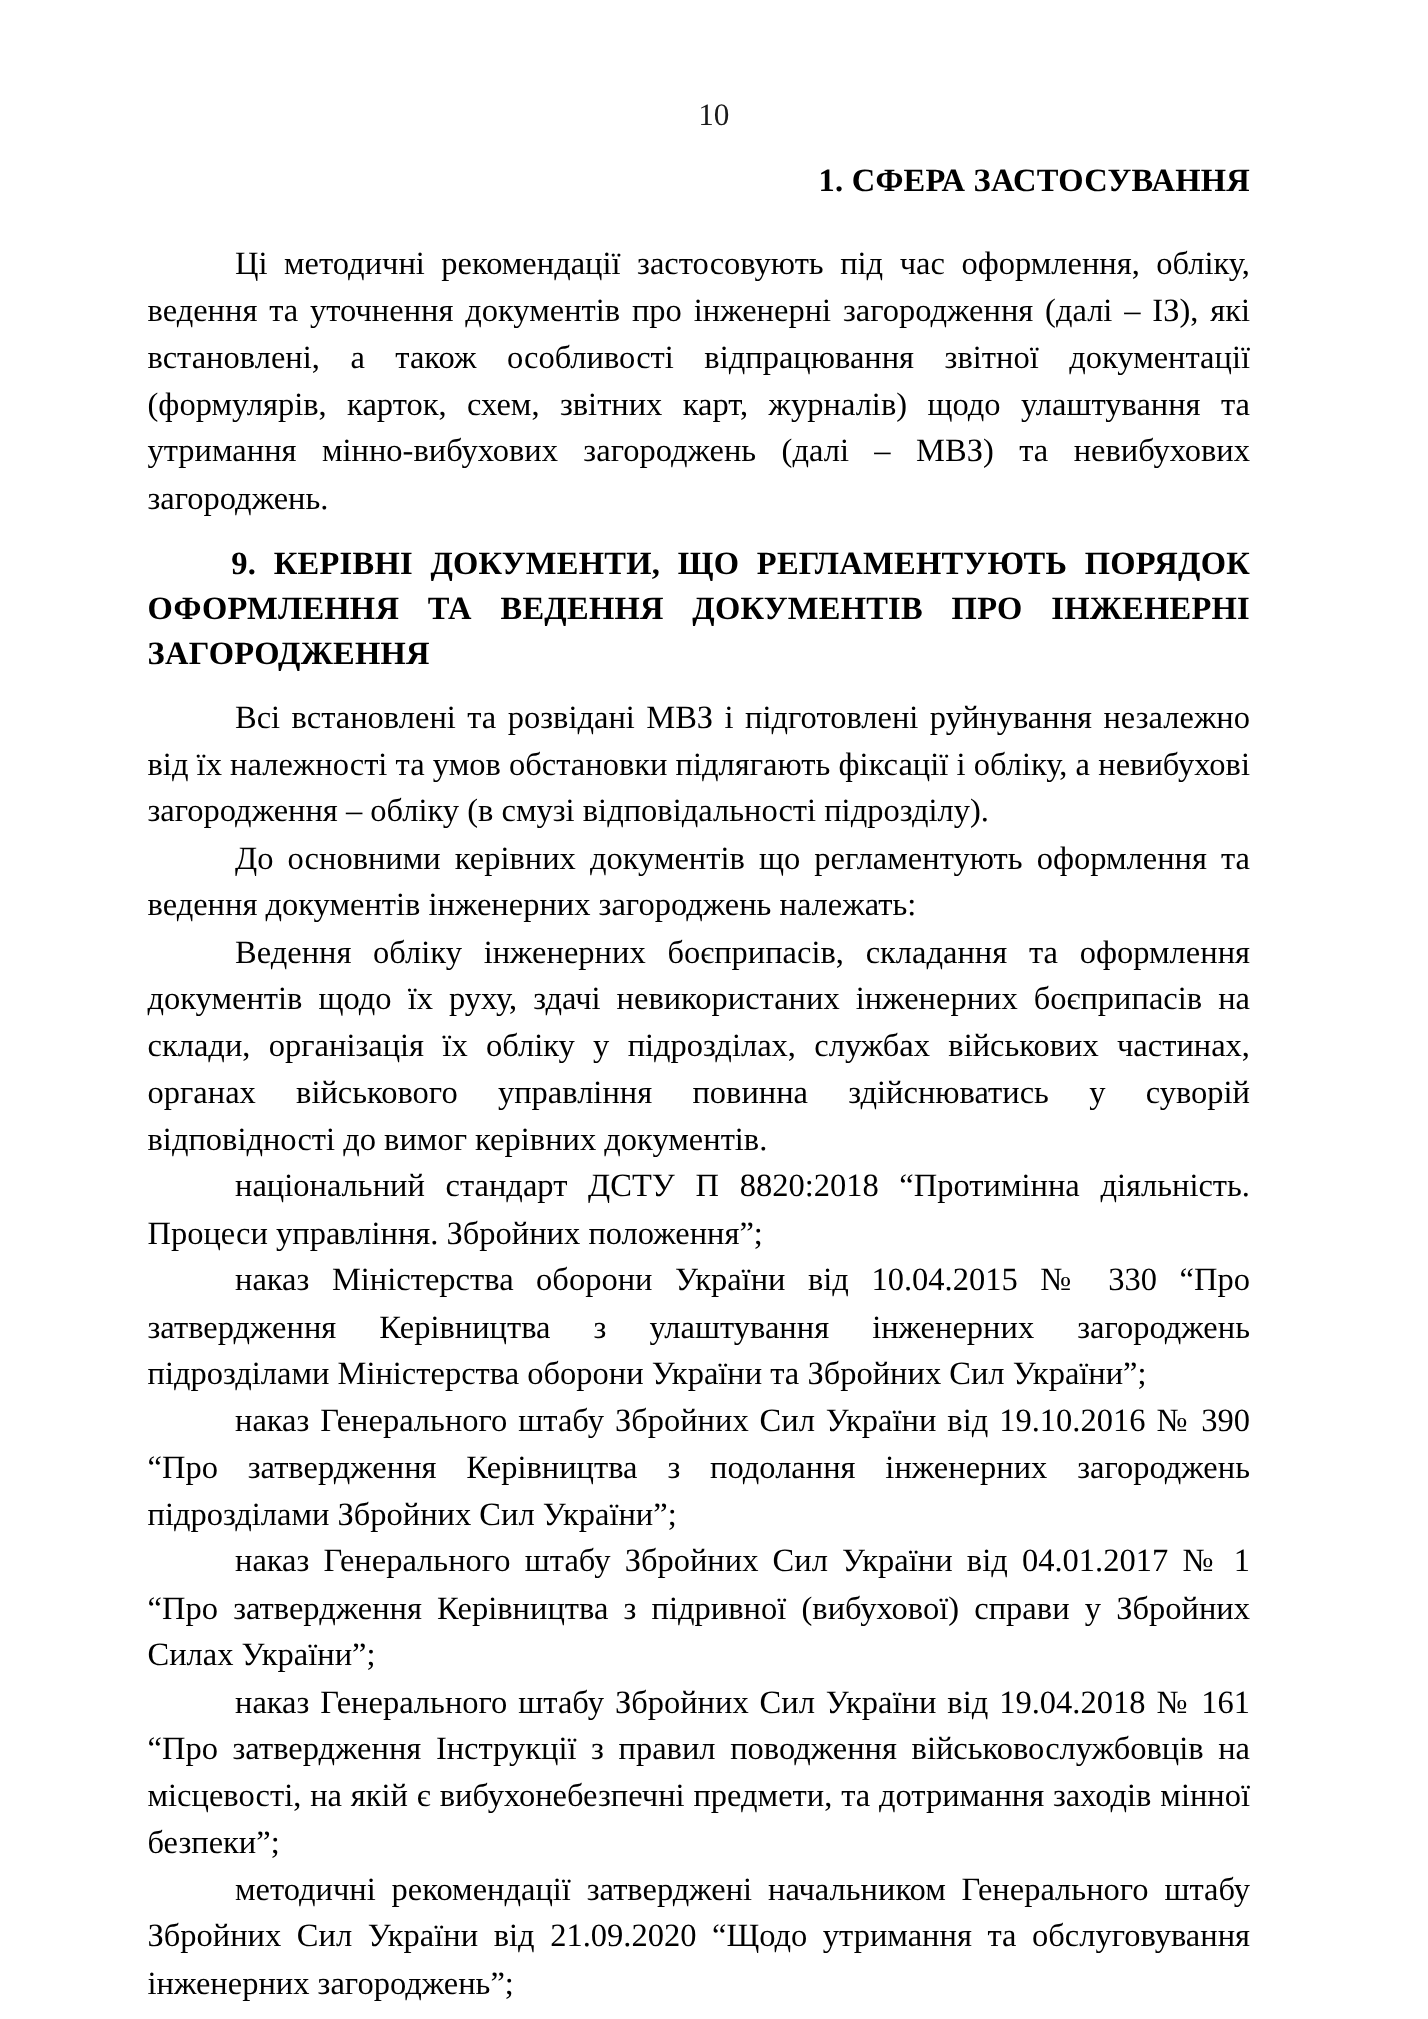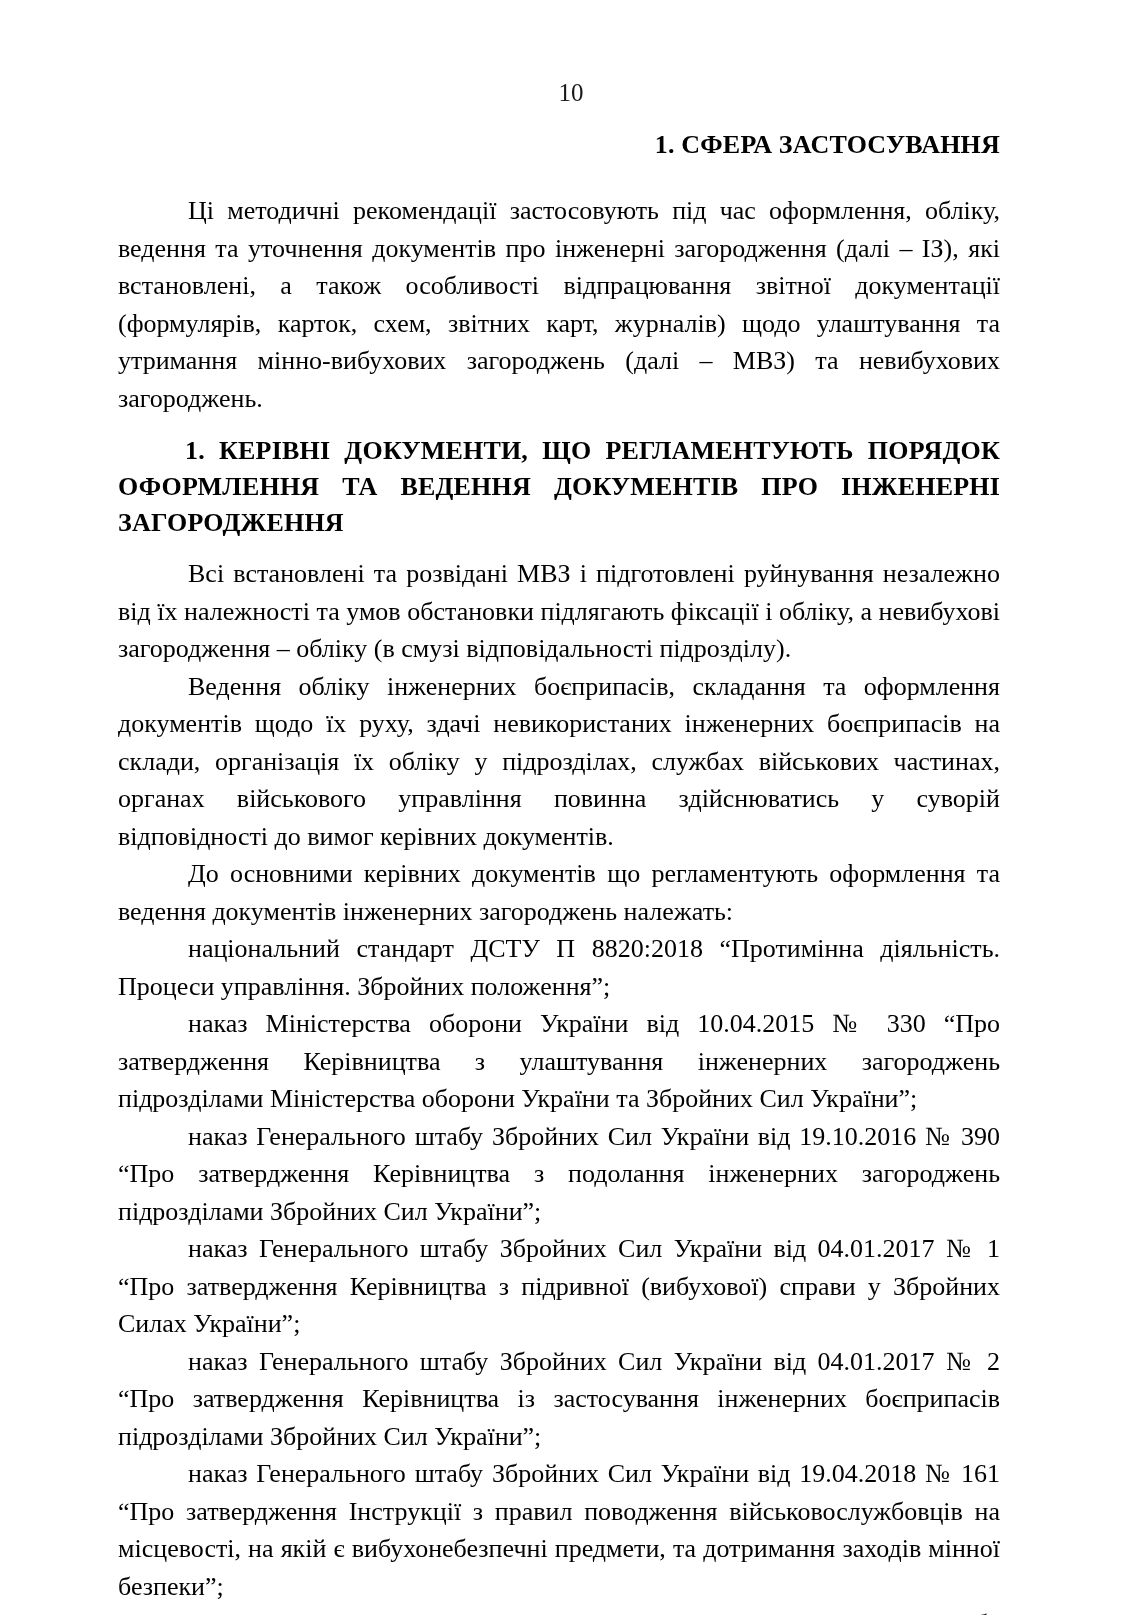--- a/index.html
+++ b/index.html
@@ -80,36 +80,35 @@
   <div class="page-number">10</div>
 
   <div class="content">
 
     <h1 class="h-section">1. СФЕРА ЗАСТОСУВАННЯ</h1>
 
     <p class="para">Ці методичні рекомендації застосовують під час оформлення, обліку, ведення та уточнення документів про інженерні загородження (далі – ІЗ), які встановлені, а також особливості відпрацювання звітної документації (формулярів, карток, схем, звітних карт, журналів) щодо улаштування та утримання мінно-вибухових загороджень (далі – МВЗ) та невибухових загороджень.</p>
 
     <div class="gap-after-intro"></div>
 
-    <h1 class="h-section-block">1. КЕРІВНІ ДОКУМЕНТИ, ЩО РЕГЛАМЕНТУЮТЬ ПОРЯДОК ОФОРМЛЕННЯ ТА ВЕДЕННЯ ДОКУМЕНТІВ ПРО ІНЖЕНЕРНІ ЗАГОРОДЖЕННЯ</h1>
+    <h1 class="h-section-block">9. КЕРІВНІ ДОКУМЕНТИ, ЩО РЕГЛАМЕНТУЮТЬ ПОРЯДОК ОФОРМЛЕННЯ ТА ВЕДЕННЯ ДОКУМЕНТІВ ПРО ІНЖЕНЕРНІ ЗАГОРОДЖЕННЯ</h1>
 
     <p class="para spaced-before">Всі встановлені та розвідані МВЗ і підготовлені руйнування незалежно від їх належності та умов обстановки підлягають фіксації і обліку, а невибухові загородження – обліку (в смузі відповідальності підрозділу).</p>
 
+    <p class="para tight">До основними керівних документів що регламентують оформлення та ведення документів інженерних загороджень належать:</p>
+
     <p class="para tight">Ведення обліку інженерних боєприпасів, складання та оформлення документів щодо їх руху, здачі невикористаних інженерних боєприпасів на склади, організація їх обліку у підрозділах, службах військових частинах, органах військового управління повинна здійснюватись у суворій відповідності до вимог керівних документів.</p>
-
-    <p class="para tight">До основними керівних документів що регламентують оформлення та ведення документів інженерних загороджень належать:</p>
 
     <p class="para tight">національний стандарт ДСТУ П 8820:2018 “Протимінна діяльність. Процеси управління. Збройних положення”;</p>
 
     <p class="para tight">наказ Міністерства оборони України від 10.04.2015 № 330 “Про затвердження Керівництва з улаштування інженерних загороджень підрозділами Міністерства оборони України та Збройних Сил України”;</p>
 
     <p class="para tight">наказ Генерального штабу Збройних Сил України від 19.10.2016 № 390 “Про затвердження Керівництва з подолання інженерних загороджень підрозділами Збройних Сил України”;</p>
 
     <p class="para tight">наказ Генерального штабу Збройних Сил України від 04.01.2017 № 1 “Про затвердження Керівництва з підривної (вибухової) справи у Збройних Силах України”;</p>
 
-    <p class="para tight">наказ Генерального штабу Збройних Сил України від 04.01.2017 № 2 “Про затвердження Керівництва із застосування інженерних боєприпасів підрозділами Збройних Сил України”;</p>
 
     <p class="para tight">наказ Генерального штабу Збройних Сил України від 19.04.2018 № 161 “Про затвердження Інструкції з правил поводження військовослужбовців на місцевості, на якій є вибухонебезпечні предмети, та дотримання заходів мінної безпеки”;</p>
 
     <p class="para tight">методичні рекомендації затверджені начальником Генерального штабу Збройних Сил України від 21.09.2020 “Щодо утримання та обслуговування інженерних загороджень”;</p>
 
   </div>
 </div>
 
 </body></html>

